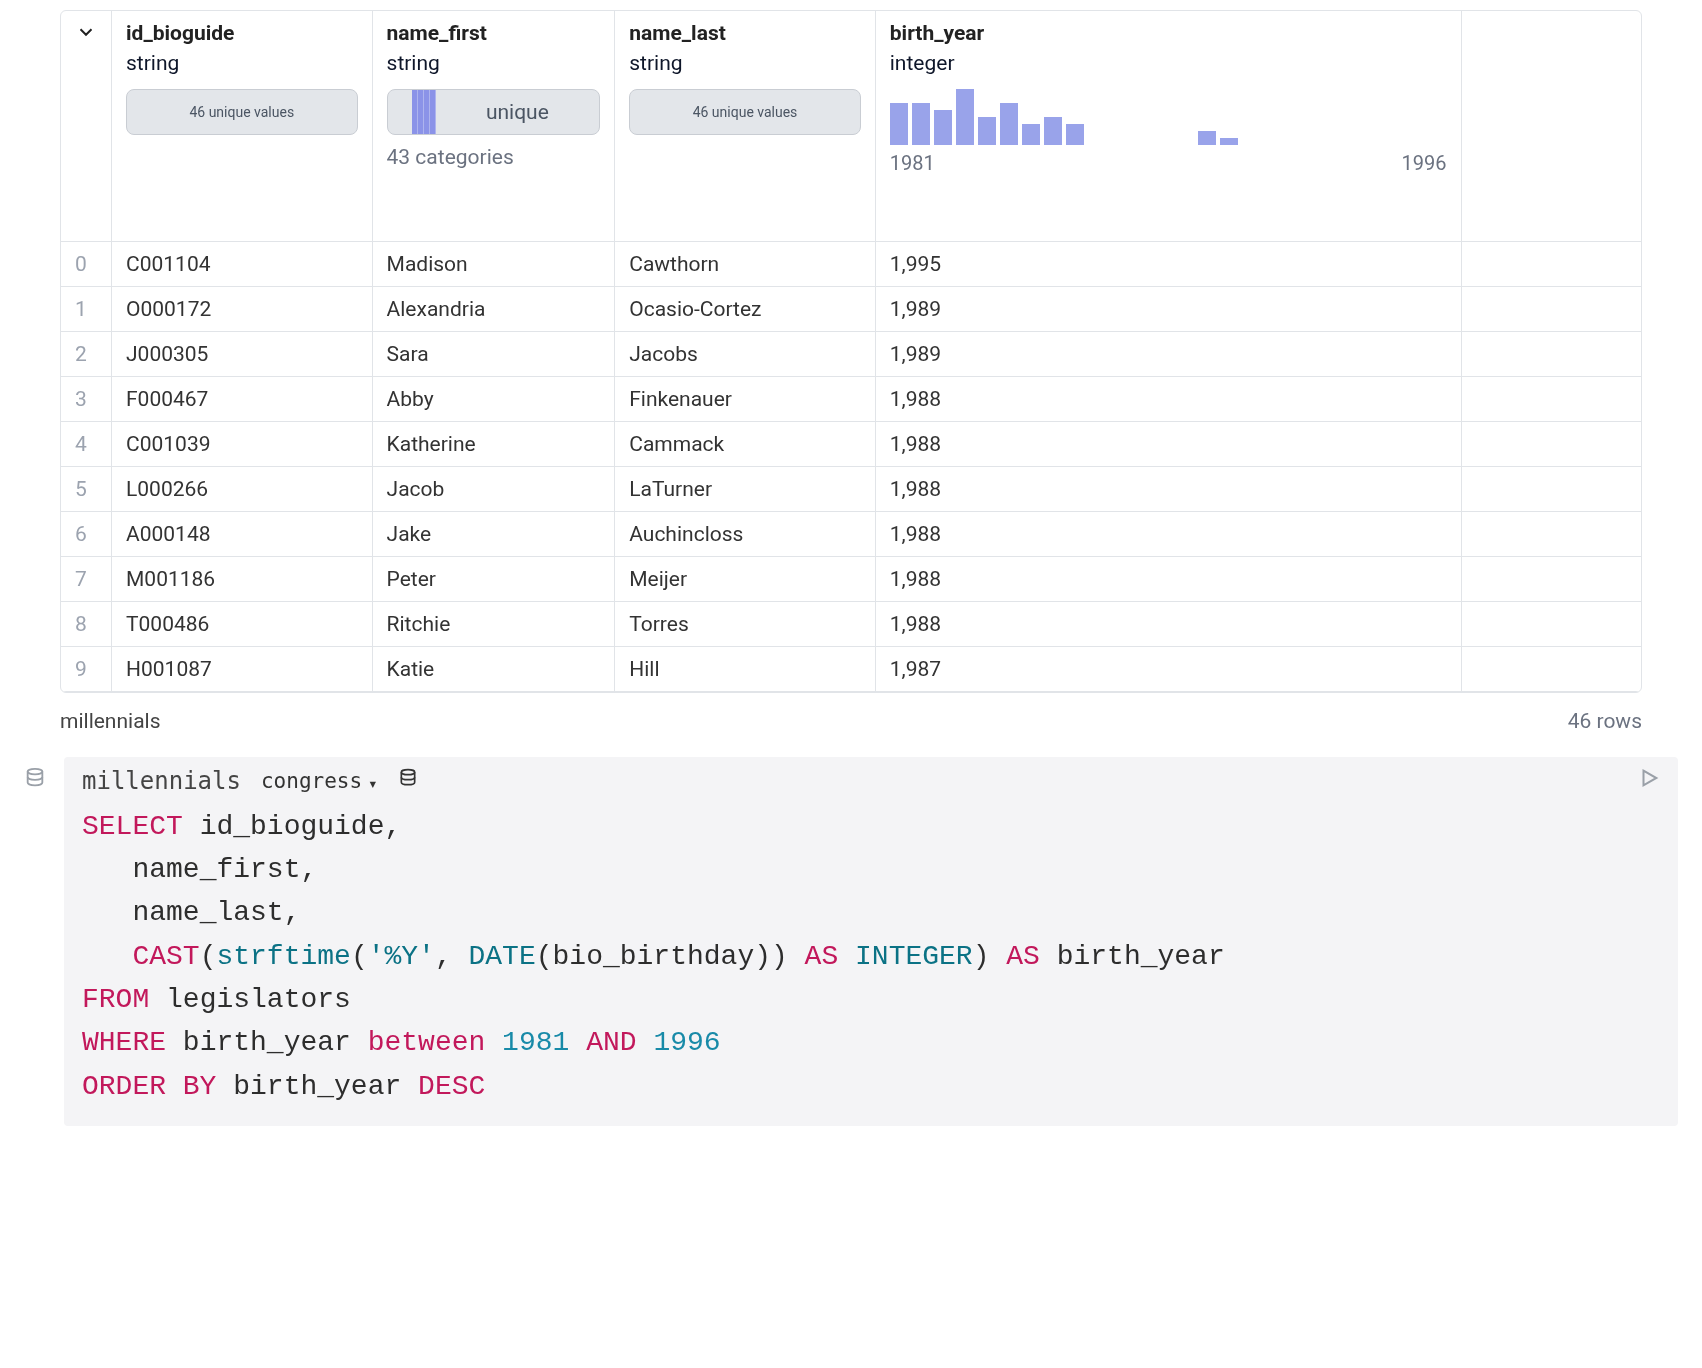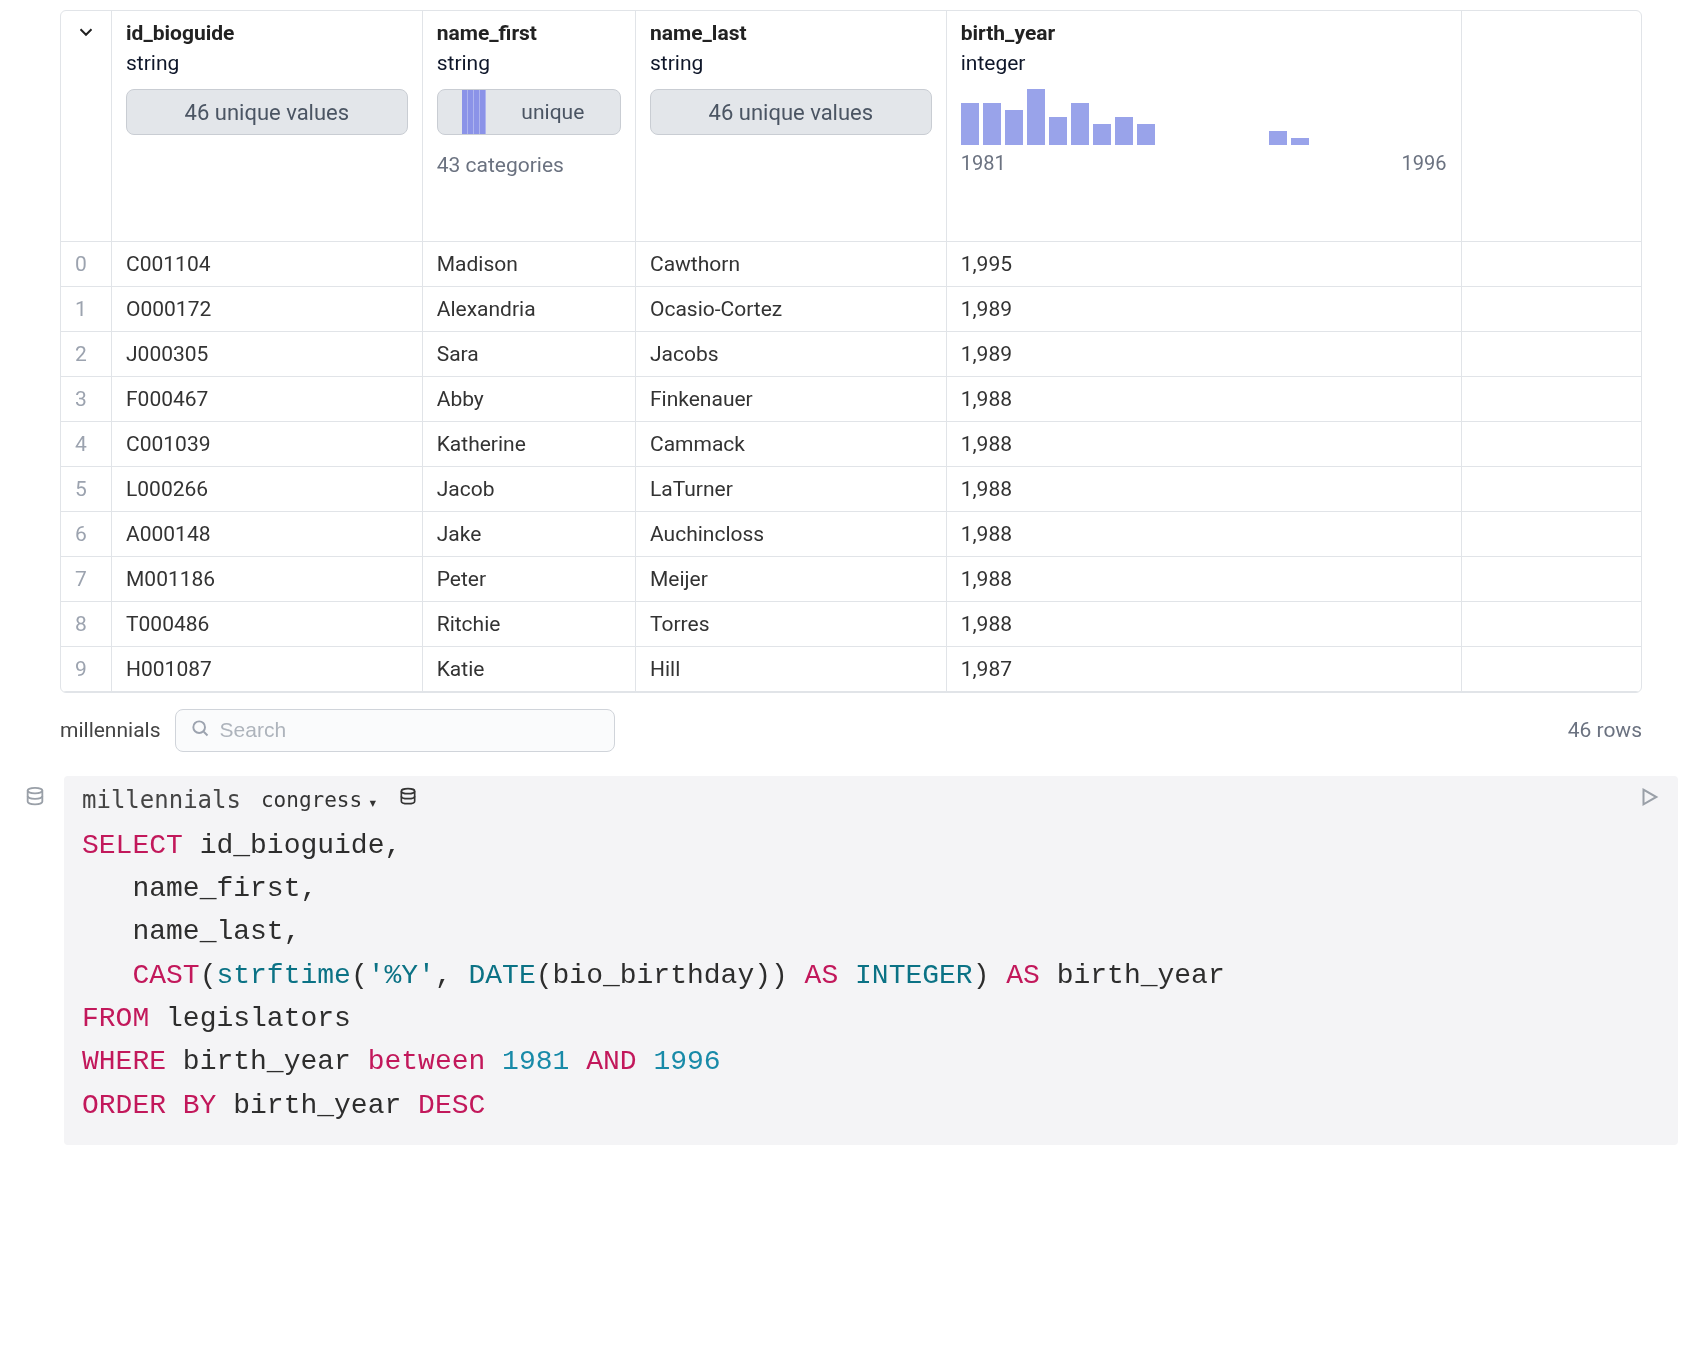--- a/index.html
+++ b/index.html
@@ -39,35 +39,35 @@
   }
   th.corner { vertical-align: top; padding-top: 20px; }
   .chev { display:inline-block; }
   .chev svg { width: 22px; height: 22px; stroke:#222; stroke-width:2.2; fill:none; }
 
   .colname { font-weight: 700; color:#222; }
   .coltype { color:#0f172a; margin-top:6px; }
   .summary-box {
     display:flex; align-items:center; justify-content:center;
     background:#e3e6ea; border:1px solid #c9cdd3; border-radius:8px;
-    padding:10px 16px; margin-top:14px; color:#4b5563; font-size:22px;
+    padding:10px 16px; margin-top:14px; color:#4b5563; font-size:14px;
     height:46px;
   }
   .uniq-strip {
     display:flex; align-items:stretch; height:46px; margin-top:14px;
     border-radius:8px; overflow:hidden; background:#e3e6ea; border:1px solid #c9cdd3;padding-left:24px;
   }
   .uniq-strip .bar { width:6px; background:#8b93e8; border-right:1px solid #aeb4ee; }
   .uniq-strip .lbl { flex:1; display:flex; align-items:center; justify-content:center; color:#4b5563; }
 
   .hist { margin-top:14px; height:56px; display:flex; align-items:flex-end; gap:4px; }
   .hist .hb { width:18px; background:#99a3ea; }
   .axis { display:flex; justify-content:space-between; color:#6b7280; font-size:20px; margin-top:6px; }
 
-  .subnote { color:#6b7280; margin-top:18px; }
+  .subnote { color:#6b7280; margin-top:10px; }
 
   th.hdr { height: 230px; font-weight:400; }
 
   td.numcell { text-align: right; padding-right:20px; }
   td.extra { width:180px; }
 
   
   .under {
     display:flex; align-items:center; justify-content:space-between;
     margin:16px 60px 24px 60px; color:#444;
@@ -276,29 +276,20 @@
             <td class="numcell">1,987</td>
             <td class="extra"></td>
           </tr>
         </tbody>
     </table>
   </div>
 
   <div class="under">
     <div class="under-left">
       <span>millennials</span>
-      <div class="search">
-        <span>
-          <svg viewBox="0 0 24 24">
-              <circle cx="11" cy="11" r="7"></circle>
-              <line x1="21" y1="21" x2="16.5" y2="16.5"></line>
-            </svg>
-        </span>
-        <input type="text" placeholder="Search" style="">
-      </div>
     </div>
     <span class="rowcount">46 rows</span>
   </div>
 
   <div class="cell">
     <div class="cell-gutter">
       <svg viewBox="0 0 24 24">
           <ellipse cx="12" cy="5" rx="8" ry="3"></ellipse>
           <path d="M4 5v6c0 1.7 3.6 3 8 3s8-1.3 8-3V5"></path>
           <path d="M4 11v6c0 1.7 3.6 3 8 3s8-1.3 8-3v-6"></path>

